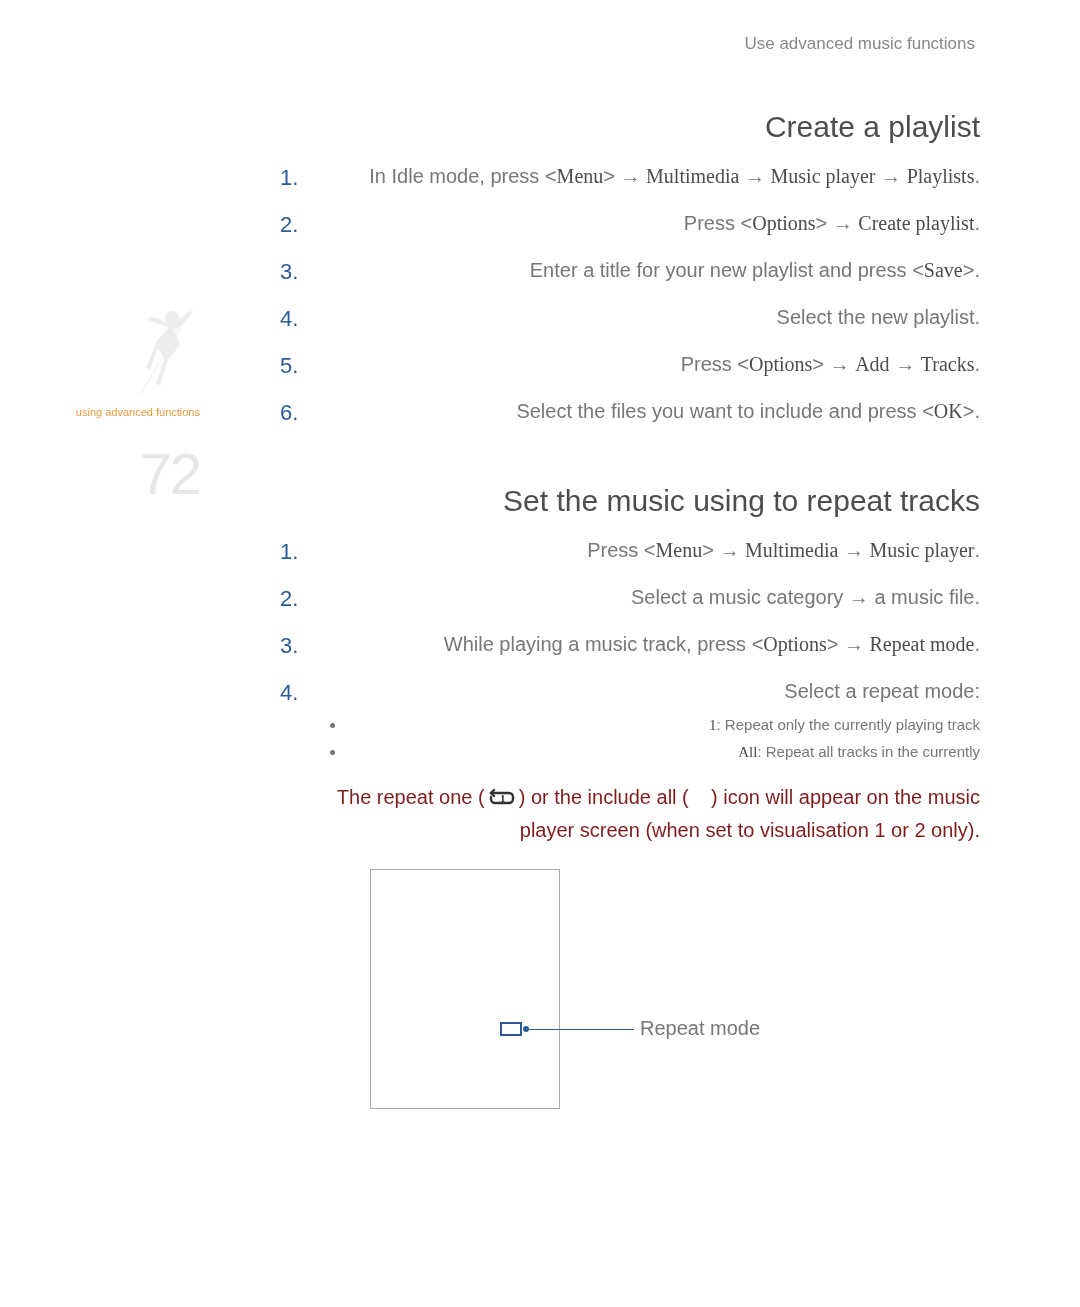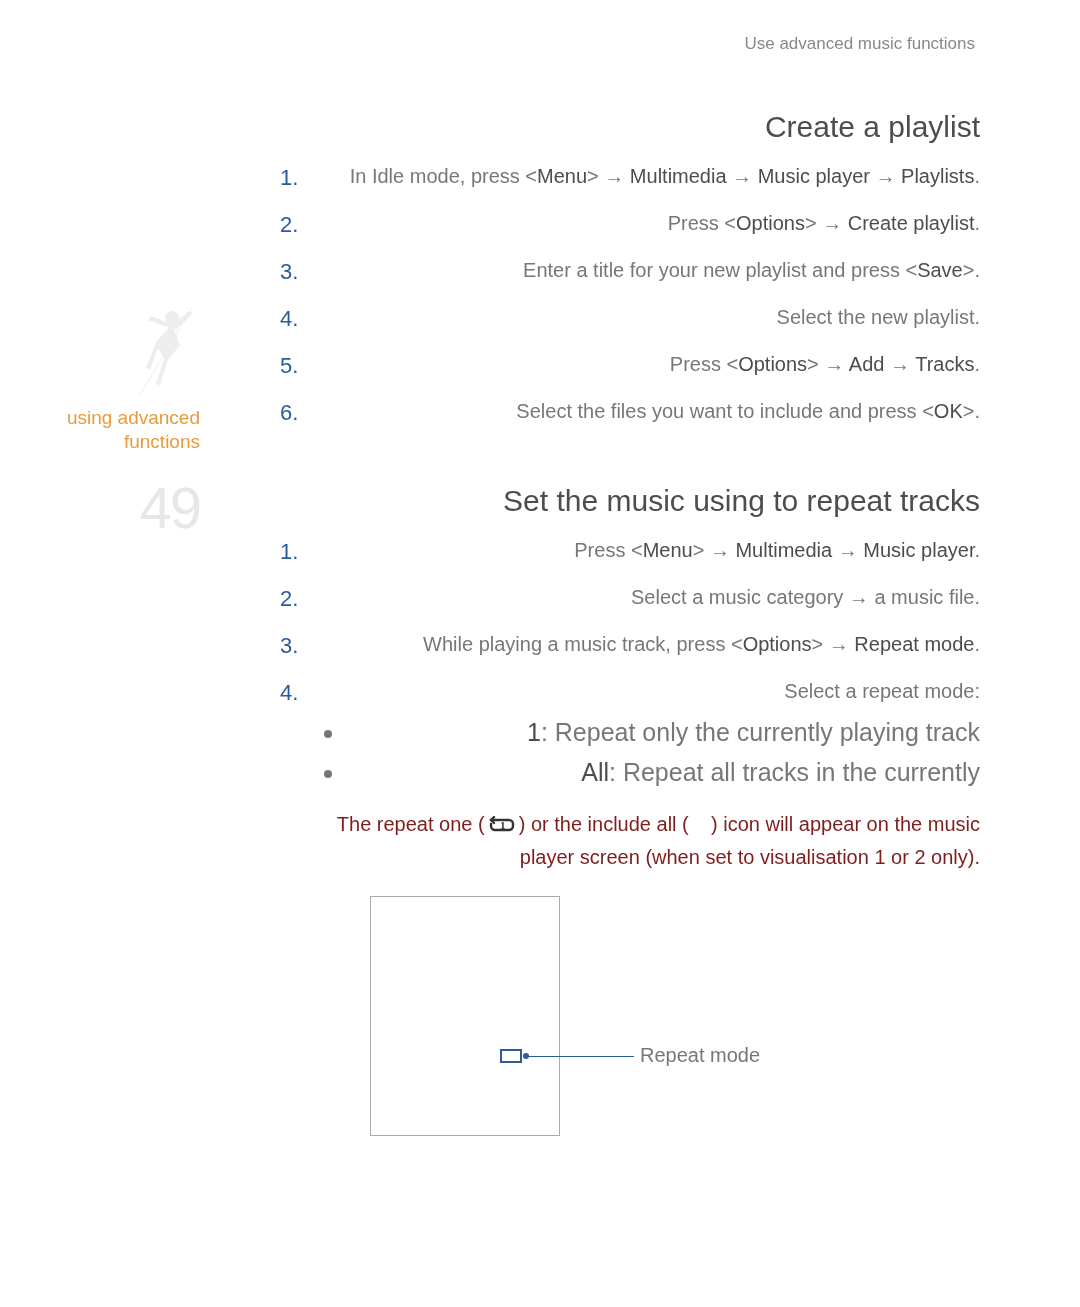--- a/index.html
+++ b/index.html
@@ -1,31 +1,31 @@
 <!DOCTYPE html>
 <html><head>
 <meta charset="utf-8">
 <style>
   * { box-sizing: border-box; margin: 0; padding: 0; }
   html, body { width: 1080px; height: 1307px; background: #fff; font-family: Verdana, Geneva, sans-serif; color: #777; }
   .page { position: relative; width: 1080px; height: 1307px; }
   .header-right { position: absolute; top: 34px; right: 105px; font-size: 17px; color: #888; }
   .sidebar { position: absolute; left: 60px; top: 300px; width: 140px; text-align: right; }
   .climber-icon { width: 70px; height: 100px; margin-left: auto; margin-bottom: 6px; opacity: 0.25; }
-  .sidebar-label { color: #e79b3d; font-size: 19px; line-height: 1.25; }
+  .sidebar-label { color: #e79b3d; font-size: 11px; line-height: 1.25; }
   .page-num { color: #e7e7e7; font-size: 58px; font-weight: 400; margin-top: 20px; letter-spacing: -2px; }
   .content { position: absolute; left: 280px; top: 100px; width: 700px; text-align: right; }
   h2.section { color: #4d4d4d; font-size: 30px; font-weight: 400; margin-bottom: 18px; margin-top: 10px; }
   .spacer { height: 30px; }
   ol.steps { list-style: none; counter-reset: step; }
   ol.steps > li { counter-increment: step; position: relative; padding-left: 38px; font-size: 20px; line-height: 1.45; color: #777; margin-bottom: 18px; }
   ol.steps > li::before { content: counter(step) "."; position: absolute; left: 0; top: 0; color: #2b5b9b; font-size: 22px; font-weight: 400; }
-  .b { color: #4d4d4d; }
+  .b { color: #4d4d4d; font-family: Liberation Serif, serif; }
   ul.sub { list-style: disc; padding-left: 28px; margin-top: 8px; }
-  ul.sub li { font-size: 25px; line-height: 1.45; color: #777; margin-bottom: 4px; }
+  ul.sub li { font-size: 15px; line-height: 1.45; color: #777; margin-bottom: 4px; }
   .para { font-size: 20px; line-height: 1.5; color: #7f1d1d; margin-top: 6px; }
   .repeat-one-icon { display: inline-block; vertical-align: -3px; }
   .diagram { position: relative; margin-top: 24px; margin-left: 90px; width: 520px; height: 250px; }
   .phone-frame { position: absolute; left: 0; top: 0; width: 190px; height: 240px; border: 1px solid #aaa; background: #fff; }
   .repeat-box { position: absolute; left: 130px; top: 153px; width: 22px; height: 14px; border: 2px solid #2b5b9b; }
   .callout-line { position: absolute; left: 154px; top: 160px; width: 110px; height: 1px; background: #2b5b9b; }
   .callout-dot { position: absolute; left: 153px; top: 157px; width: 6px; height: 6px; background: #2b5b9b; border-radius: 50%; }
   .callout-label { position: absolute; left: 270px; top: 148px; font-size: 20px; color: #777; }
 </style>
 </head>
@@ -41,21 +41,21 @@
         <g fill="#bbb">
           <circle cx="42" cy="18" r="7"></circle>
           <path d="M42 24 L50 45 L38 60 L30 85 L26 84 L34 58 L28 48 L20 70 L16 68 L26 42 L40 26 Z"></path>
           <path d="M42 26 L60 10 L62 14 L46 30 Z"></path>
           <path d="M40 28 L18 20 L20 16 L42 24 Z"></path>
           <line x1="62" y1="8" x2="10" y2="95" stroke="#bbb" stroke-width="1"></line>
         </g>
       </svg>
     </div>
     <div class="sidebar-label">using advanced functions</div>
-    <div class="page-num">49</div>
+    <div class="page-num">72</div>
   </div>
 
   <div class="content">
 
     <h2 class="section">Create a playlist</h2>
     <ol class="steps">
       <li>
         <span>In Idle mode, press &lt;</span><span class="b">Menu</span><span>&gt; → </span><span class="b">Multimedia</span><span> → </span><span class="b">Music player</span><span> → </span><span class="b">Playlists</span><span>.</span>
       </li>
       <li>

